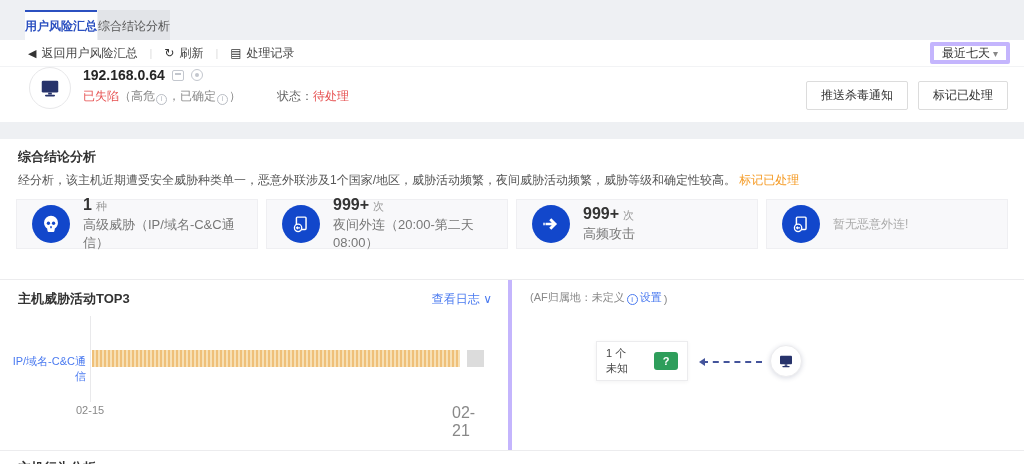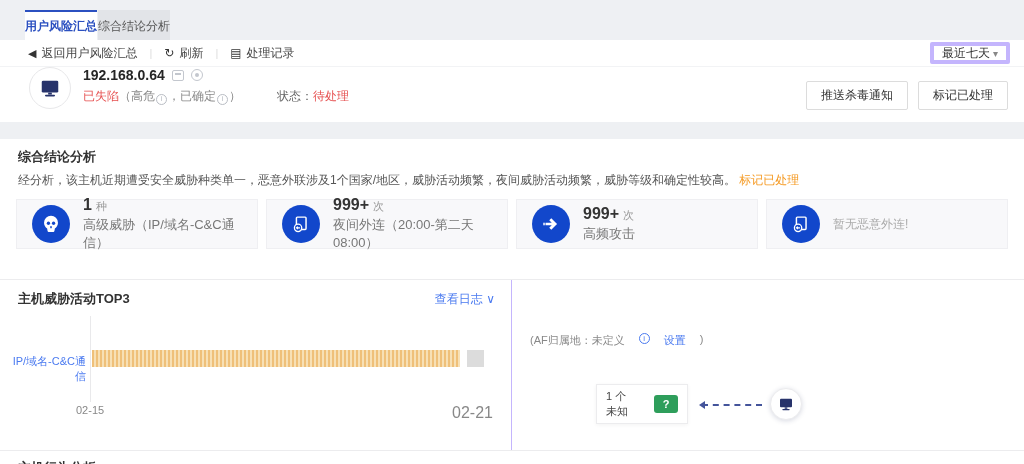--- a/index.html
+++ b/index.html
@@ -59,40 +59,40 @@
              justify-content:center; margin-right:13px; flex-shrink:0; }
   .card-text .vrow { display:flex; align-items:baseline; gap:4px; }
   .card-val { font-size:16px; font-weight:bold; color:#333; }
   .card-unit { font-size:11px; color:#999; }
   .card-label { font-size:13px; color:#777; margin-top:2px; }
   .card-empty { font-size:12px; color:#aaa; }
 
   
   .charts { display:flex; border-top:1px solid #ececee; height:171px; margin-top:30px; }
   .chart-col { padding:10px 16px 0 18px; position:relative; }
-  .chart-left { width:512px; border-right:1px solid #c4b5fd; }
+  .chart-left { width:512px; border-right:4px solid #c4b5fd; }
   .chart-right { flex:1; }
   .chart-head { display:flex; justify-content:space-between; align-items:center; }
   .blue-link { color:#4a7af0; cursor:pointer; font-size:12px; }
   .plot { position:relative; height:132px; margin-top:4px; }
   .y-axis { position:absolute; left:72px; top:4px; height:86px; border-left:1px solid #e9e9eb; }
   .cat-label { position:absolute; left:-8px; width:76px; top:42px; text-align:right; font-size:11px; color:#4a7af0; cursor:pointer; }
   .bar { position:absolute; left:74px; top:38px; height:17px; display:flex; }
   .seg-threat { width:368px; background:repeating-linear-gradient(90deg,#efc079 0 2px,#f7e0b5 2px 4px); }
   .seg-gap { width:7px; background:transparent; }
   .seg-night { width:17px; background:#dcdcdc; }
   .x-start { position:absolute; left:58px; top:92px; font-size:11px; color:#888; }
   .x-end { position:absolute; left:434px; top:92px; font-size:16px; color:#888; }
   .legend { position:absolute; left:0; right:0; top:112px; display:flex; justify-content:center; gap:26px; }
   .leg-item { display:flex; align-items:center; gap:6px; font-size:11px; color:#666; }
   .sw { width:11px; height:11px; display:inline-block; }
   .sw-threat { background:#f6b93d; }
   .sw-night { background:#d8d8d8; }
 
-  .geo-note { display:flex; align-items:flex-start; gap:14px; font-size:11px; color:#888;margin-top:43px; }
+  .geo-note { display:flex; align-items:flex-end; gap:2px; font-size:11px; color:#888; }
   .i-circle-blue { display:inline-flex; align-items:center; justify-content:center; width:11px; height:11px;
                    border:1px solid #4a7af0; border-radius:50%; color:#4a7af0; font-size:8px; line-height:1; }
   .geo-area { position:relative; height:132px; }
   .node-card { position:absolute; left:66px; top:36px; width:92px; height:40px; background:#fff; border:1px solid #ececee;
                box-shadow:0 1px 4px rgba(0,0,0,.05); display:flex; align-items:center; justify-content:space-between;
                padding:0 9px; }
   .node-lines { font-size:11px; color:#444; line-height:1.4; }
   .q-box { width:24px; height:18px; background:#2e9e5b; border-radius:3px; color:#fff; font-size:11px; font-weight:bold;
            display:flex; align-items:center; justify-content:center; cursor:pointer; }
   .connector { position:absolute; left:172px; top:56px; width:60px; border-top:2px dashed #44549b; }

